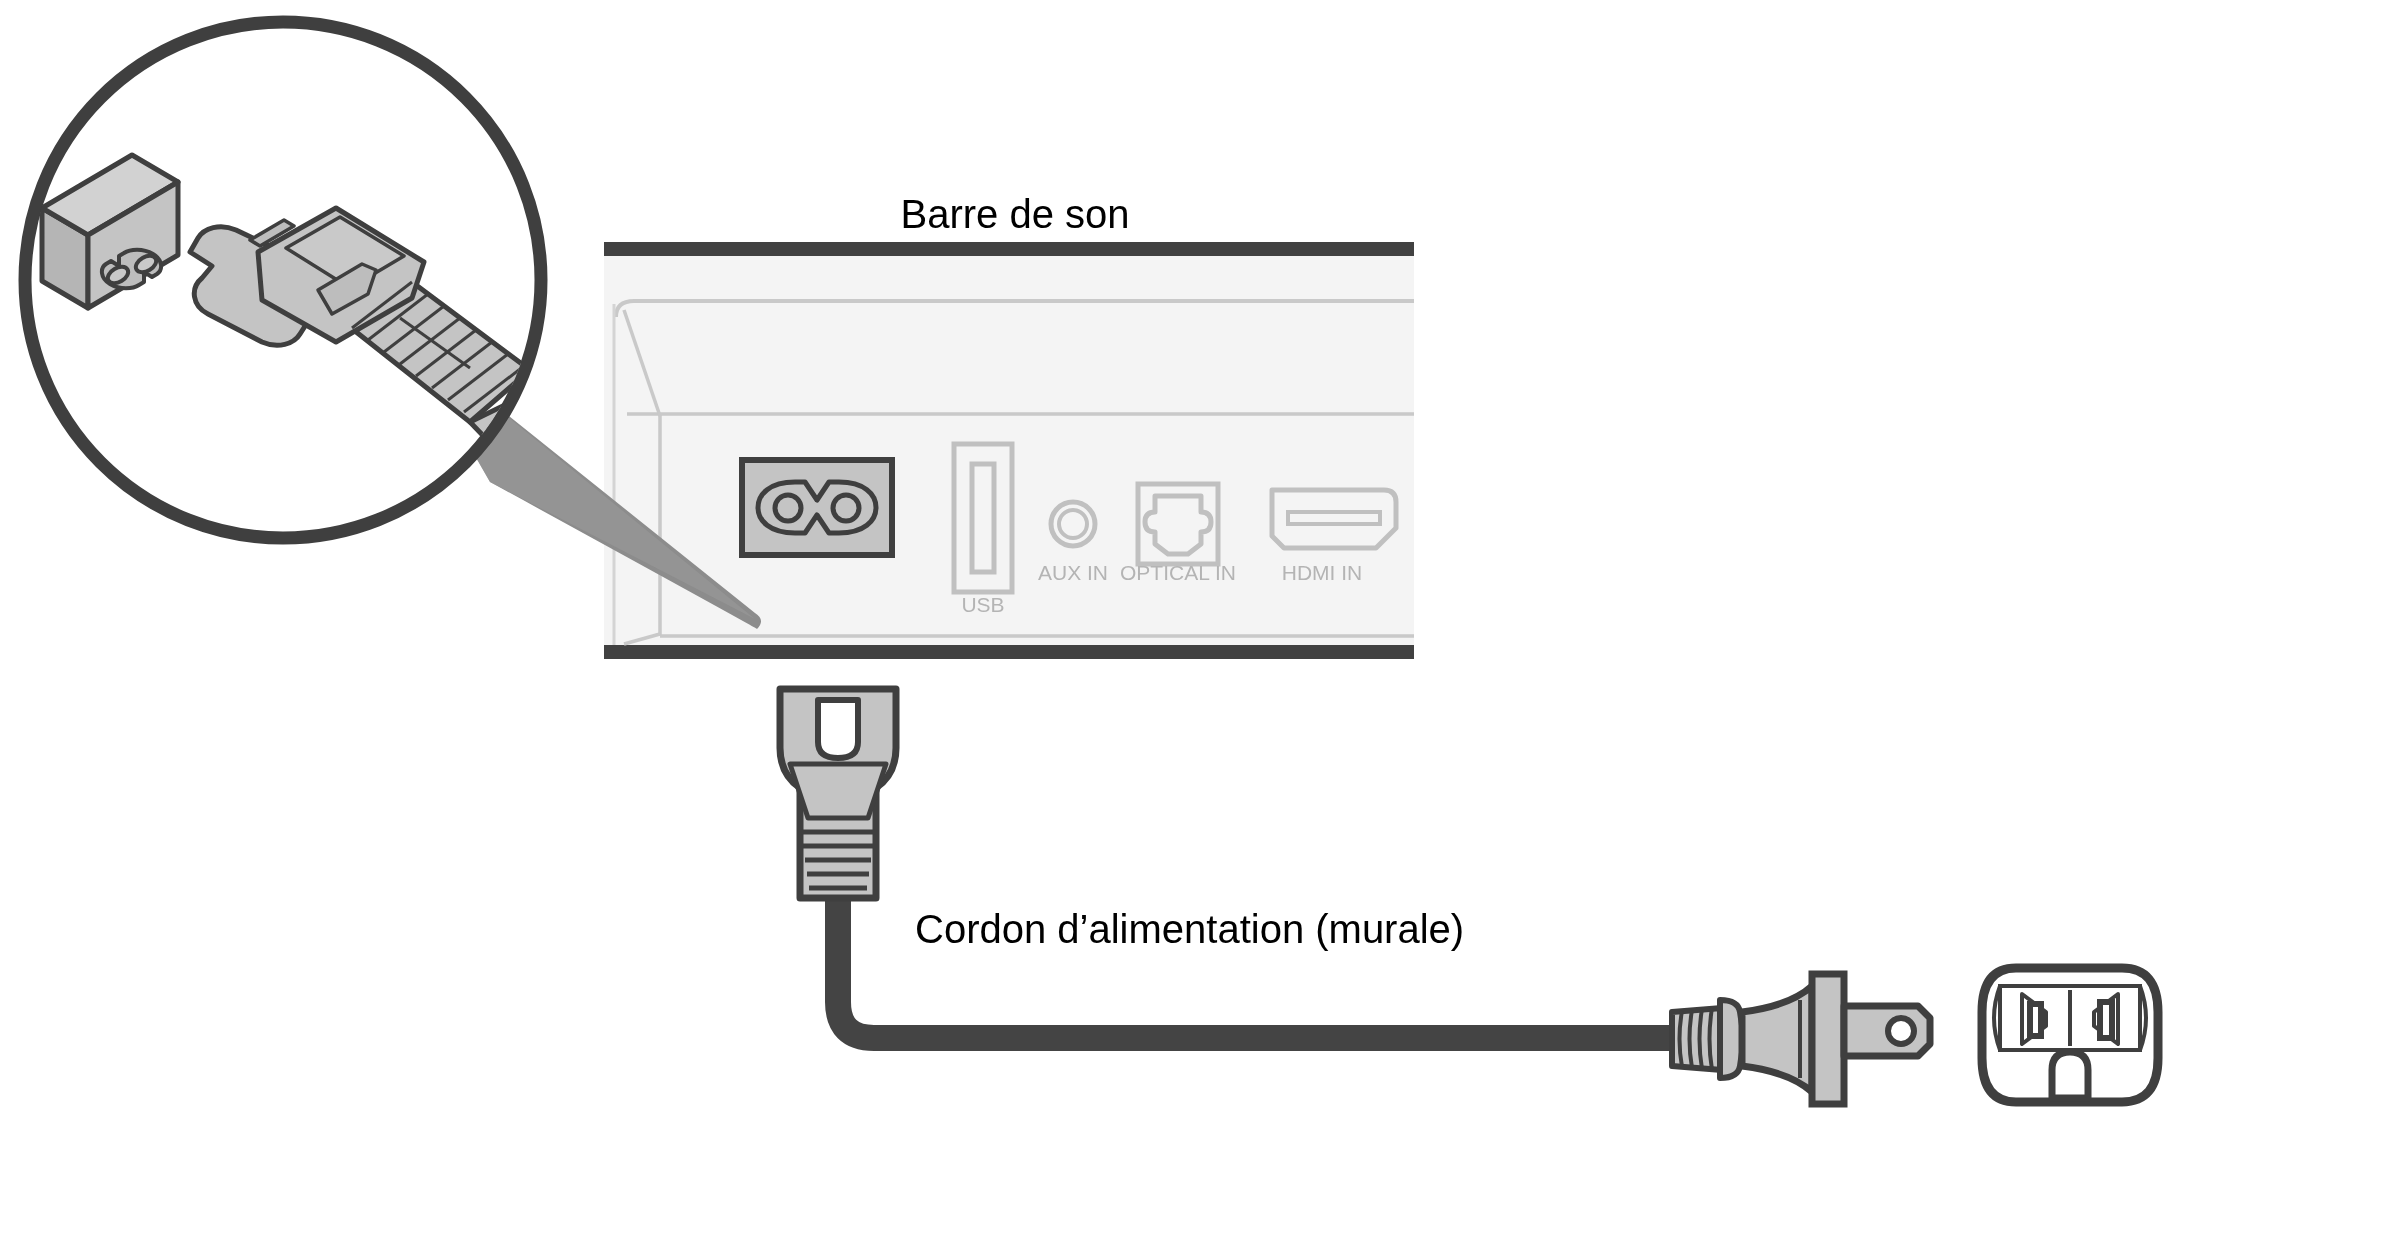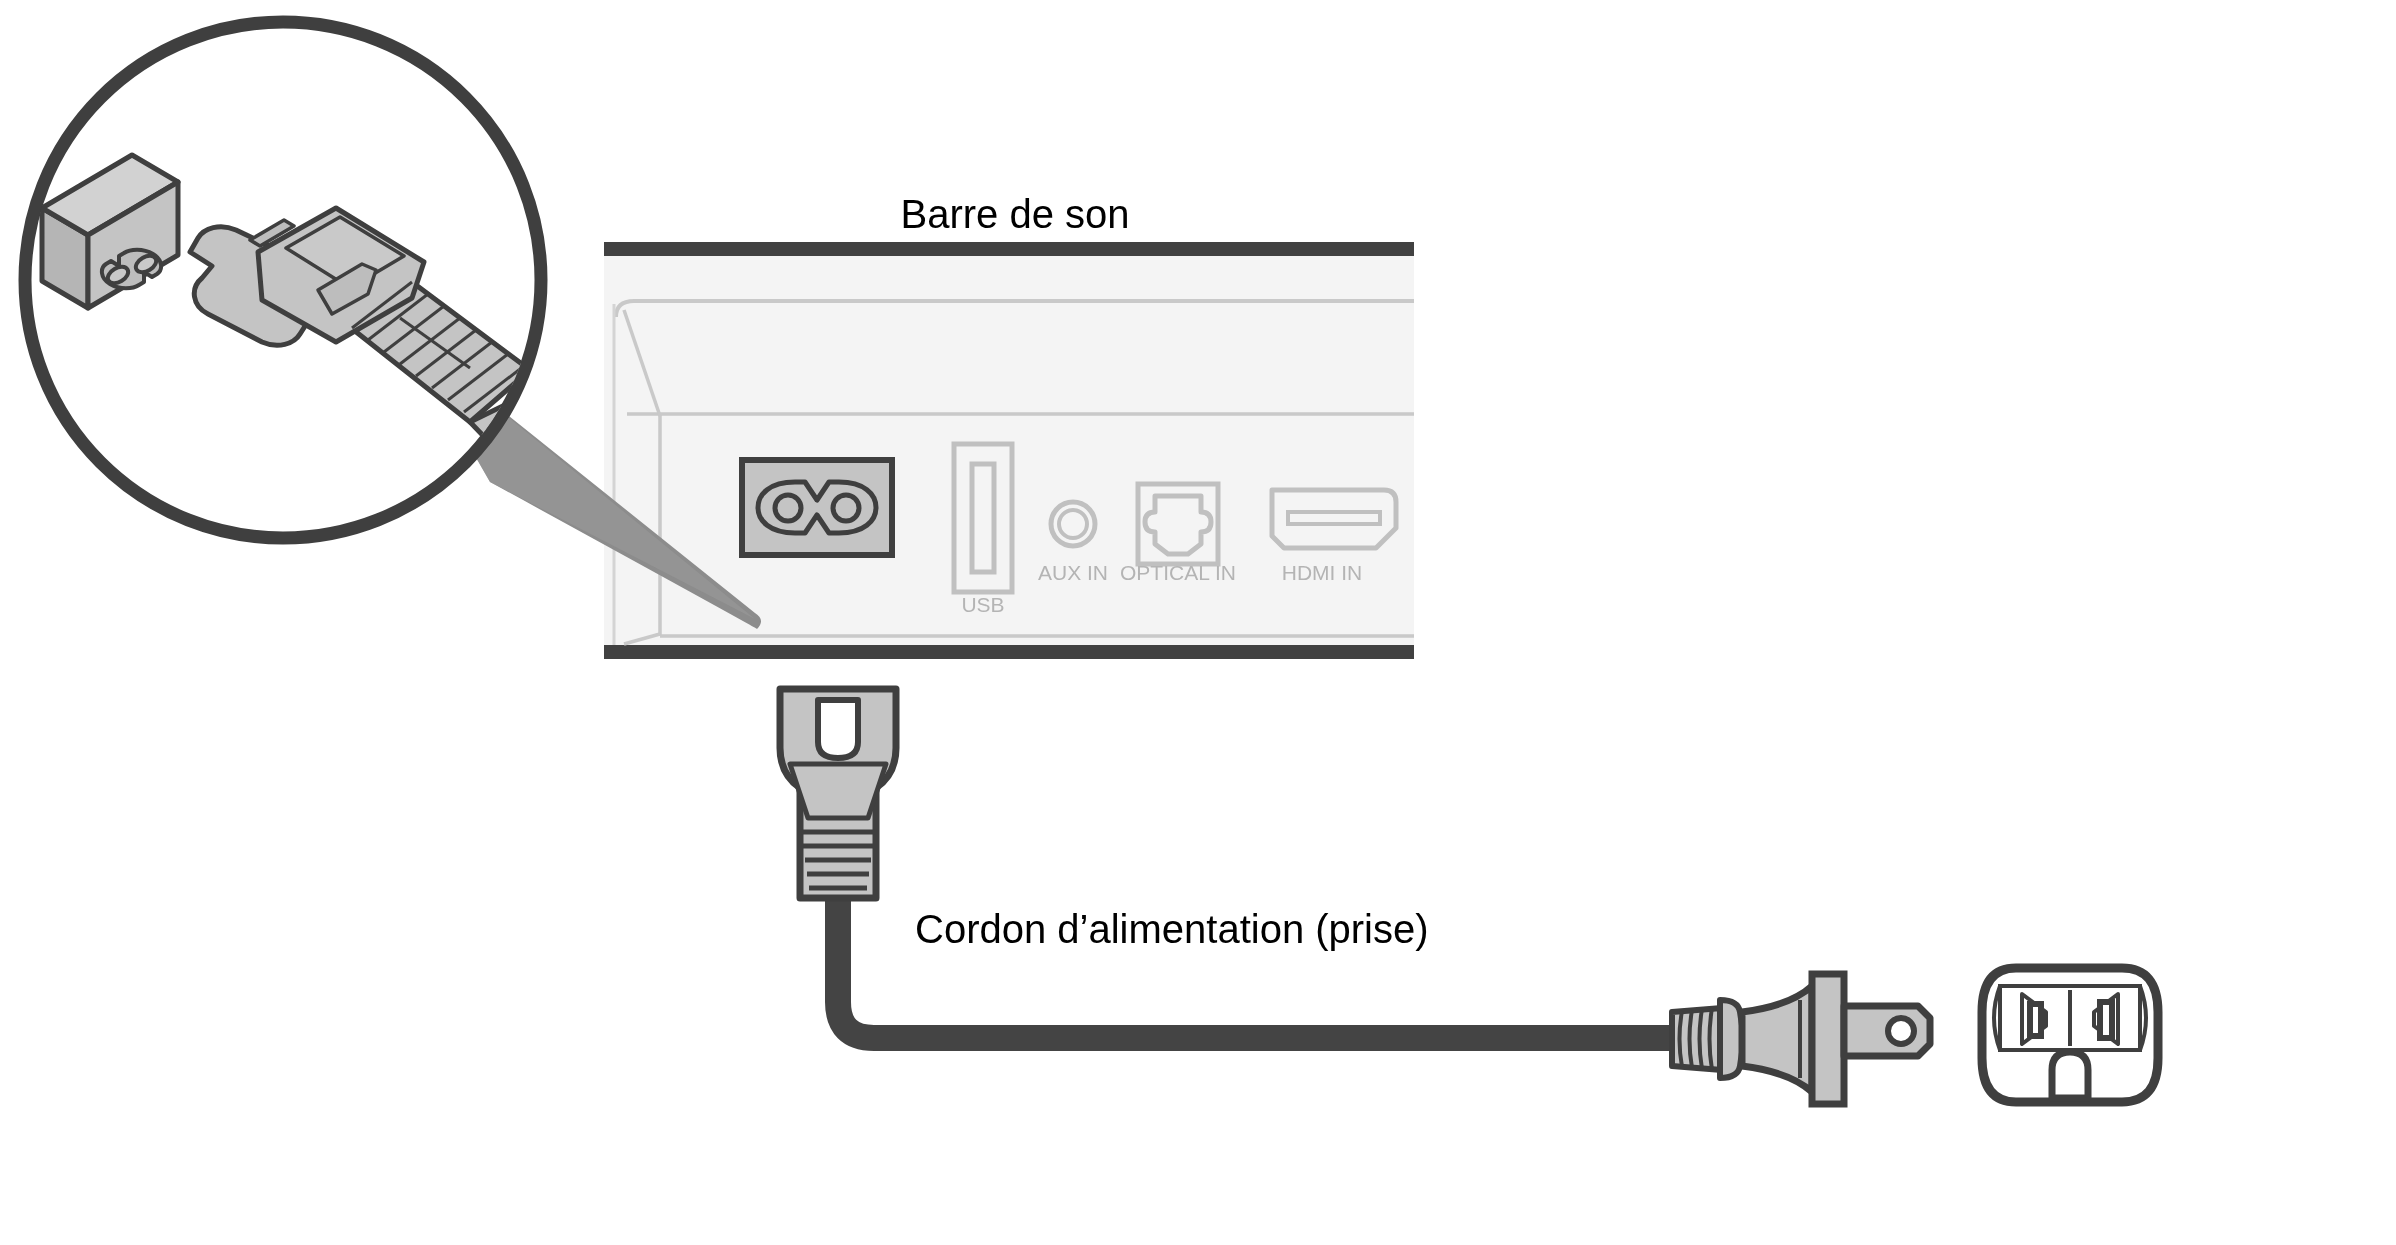--- a/index.html
+++ b/index.html
@@ -303,20 +303,20 @@
       <line x1="2070" y1="978" x2="2070" y2="1034" stroke="#3f3f3f" stroke-width="4"></line>
 
       <rect x="2030" y="992" width="11" height="32" fill="#ffffff" stroke="#3f3f3f" stroke-width="6"></rect>
       <rect x="2100" y="990" width="12" height="36" fill="#ffffff" stroke="#3f3f3f" stroke-width="6"></rect>
 
       <path d="M 2052 1086 L 2052 1058 Q 2052 1040 2070 1040 Q 2088 1040 2088 1058 L 2088 1086 Z" fill="#ffffff" stroke="#3f3f3f" stroke-width="7" stroke-linejoin="round"></path>
     </g>
 
   </svg>
 
-  <div class="label" id="cord-label">Cordon d’alimentation (prise)</div>
+  <div class="label" id="cord-label">Cordon d’alimentation (murale)</div>
 
   <div class="label" id="outlet-label">
     <span class="title-line">Branchez sur une prise murale</span>
     
   </div>
 
 </div>
 
 </body></html>

